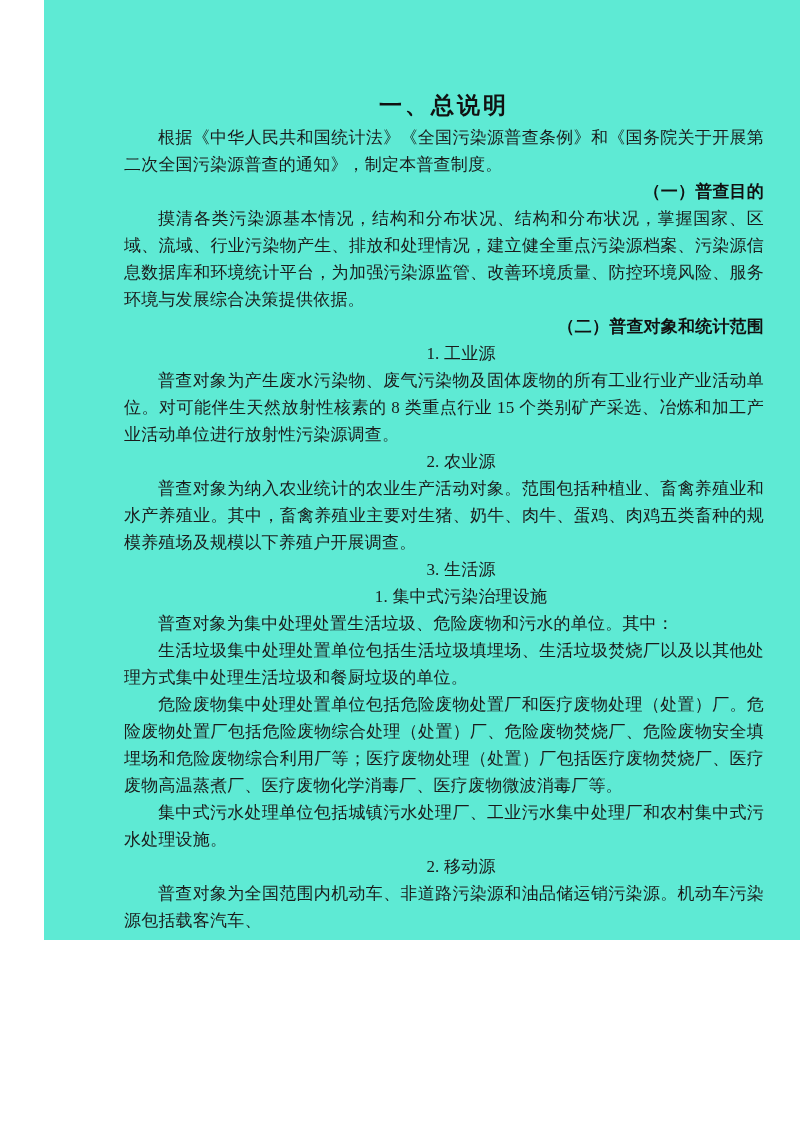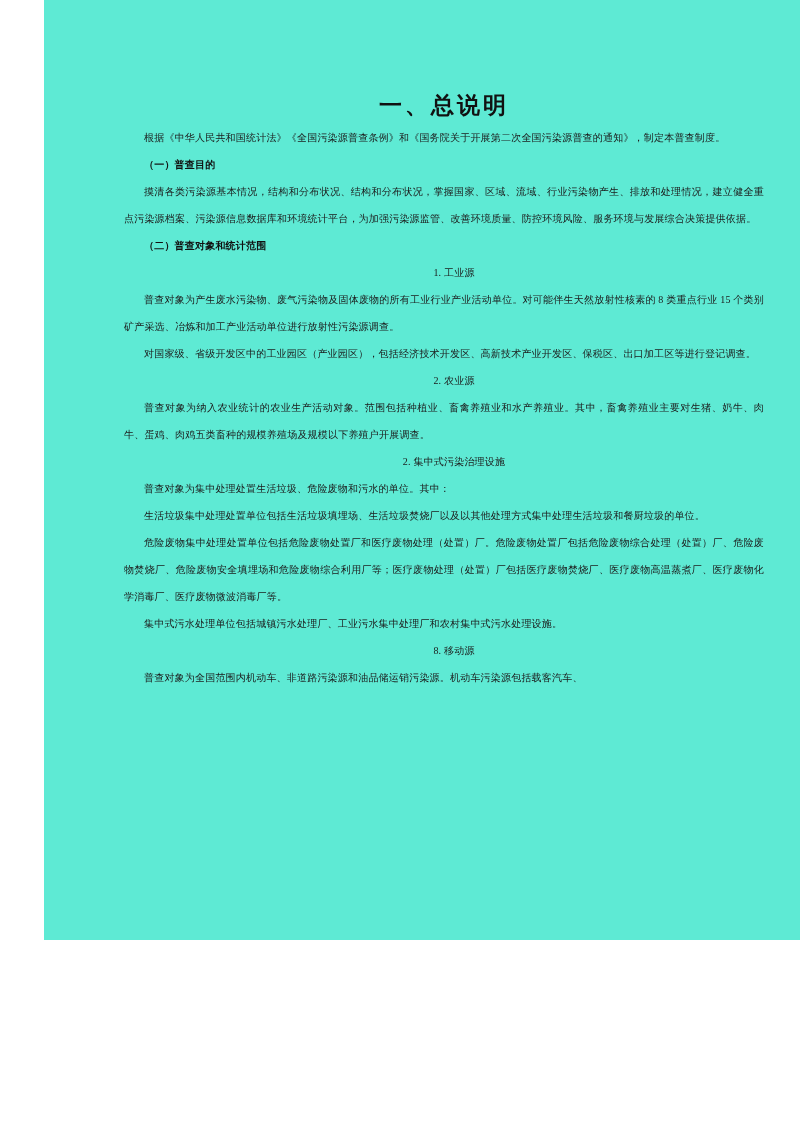--- a/index.html
+++ b/index.html
@@ -31,30 +31,30 @@
     color: #111;
   }
   .doc-body {
     position: absolute;
     top: 124px;
     left: 80px;
     width: 640px;
   }
   .line {
     margin: 0;
-    font-size: 10px;
+    font-size: 17px;
     line-height: 27px;
     text-align: justify;
     text-indent: 2em;
     letter-spacing: 0.2px;
   }
   .line.heading {
     font-family: "Liberation Sans", sans-serif;
     font-weight: 700;
-    text-align: left;
+    text-align: right;
     color: #111;
   }
   .line.subheading {
     text-align: center;
   }
   .page-footer {
     position: absolute;
     left: 82px;
     top: 1041px;
     display: flex;
@@ -74,29 +74,29 @@
 
   <h1 class="doc-title">一、总说明</h1>
 
   <main class="doc-body">
       <p class="line paragraph">根据《中华人民共和国统计法》《全国污染源普查条例》和《国务院关于开展第二次全国污染源普查的通知》，制定本普查制度。</p>
       <p class="line heading">（一）普查目的</p>
       <p class="line paragraph">摸清各类污染源基本情况，结构和分布状况、结构和分布状况，掌握国家、区域、流域、行业污染物产生、排放和处理情况，建立健全重点污染源档案、污染源信息数据库和环境统计平台，为加强污染源监管、改善环境质量、防控环境风险、服务环境与发展综合决策提供依据。</p>
       <p class="line heading">（二）普查对象和统计范围</p>
       <p class="line subheading">1. 工业源</p>
       <p class="line paragraph">普查对象为产生废水污染物、废气污染物及固体废物的所有工业行业产业活动单位。对可能伴生天然放射性核素的 8 类重点行业 15 个类别矿产采选、冶炼和加工产业活动单位进行放射性污染源调查。</p>
-      <p class="line paragraph">对国家级、省级开发区中的工业园区（产业园区），包括经济技术开发区、高新技术产业开发区、保税区、出口加工区等进行登记调查。</p>
       <p class="line subheading">2. 农业源</p>
       <p class="line paragraph">普查对象为纳入农业统计的农业生产活动对象。范围包括种植业、畜禽养殖业和水产养殖业。其中，畜禽养殖业主要对生猪、奶牛、肉牛、蛋鸡、肉鸡五类畜种的规模养殖场及规模以下养殖户开展调查。</p>
-      <p class="line subheading">2. 集中式污染治理设施</p>
+      <p class="line subheading">3. 生活源</p>
+      <p class="line subheading">1. 集中式污染治理设施</p>
       <p class="line paragraph">普查对象为集中处理处置生活垃圾、危险废物和污水的单位。其中：</p>
       <p class="line paragraph">生活垃圾集中处理处置单位包括生活垃圾填埋场、生活垃圾焚烧厂以及以其他处理方式集中处理生活垃圾和餐厨垃圾的单位。</p>
       <p class="line paragraph">危险废物集中处理处置单位包括危险废物处置厂和医疗废物处理（处置）厂。危险废物处置厂包括危险废物综合处理（处置）厂、危险废物焚烧厂、危险废物安全填埋场和危险废物综合利用厂等；医疗废物处理（处置）厂包括医疗废物焚烧厂、医疗废物高温蒸煮厂、医疗废物化学消毒厂、医疗废物微波消毒厂等。</p>
       <p class="line paragraph">集中式污水处理单位包括城镇污水处理厂、工业污水集中处理厂和农村集中式污水处理设施。</p>
-      <p class="line subheading">8. 移动源</p>
+      <p class="line subheading">2. 移动源</p>
       <p class="line paragraph">普查对象为全国范围内机动车、非道路污染源和油品储运销污染源。机动车污染源包括载客汽车、</p>
     </main>
 
   <footer class="page-footer">
     <span class="dash">—</span>
     <span class="num">8</span>
     <span class="dash">—</span>
   </footer>
 
 </div>

